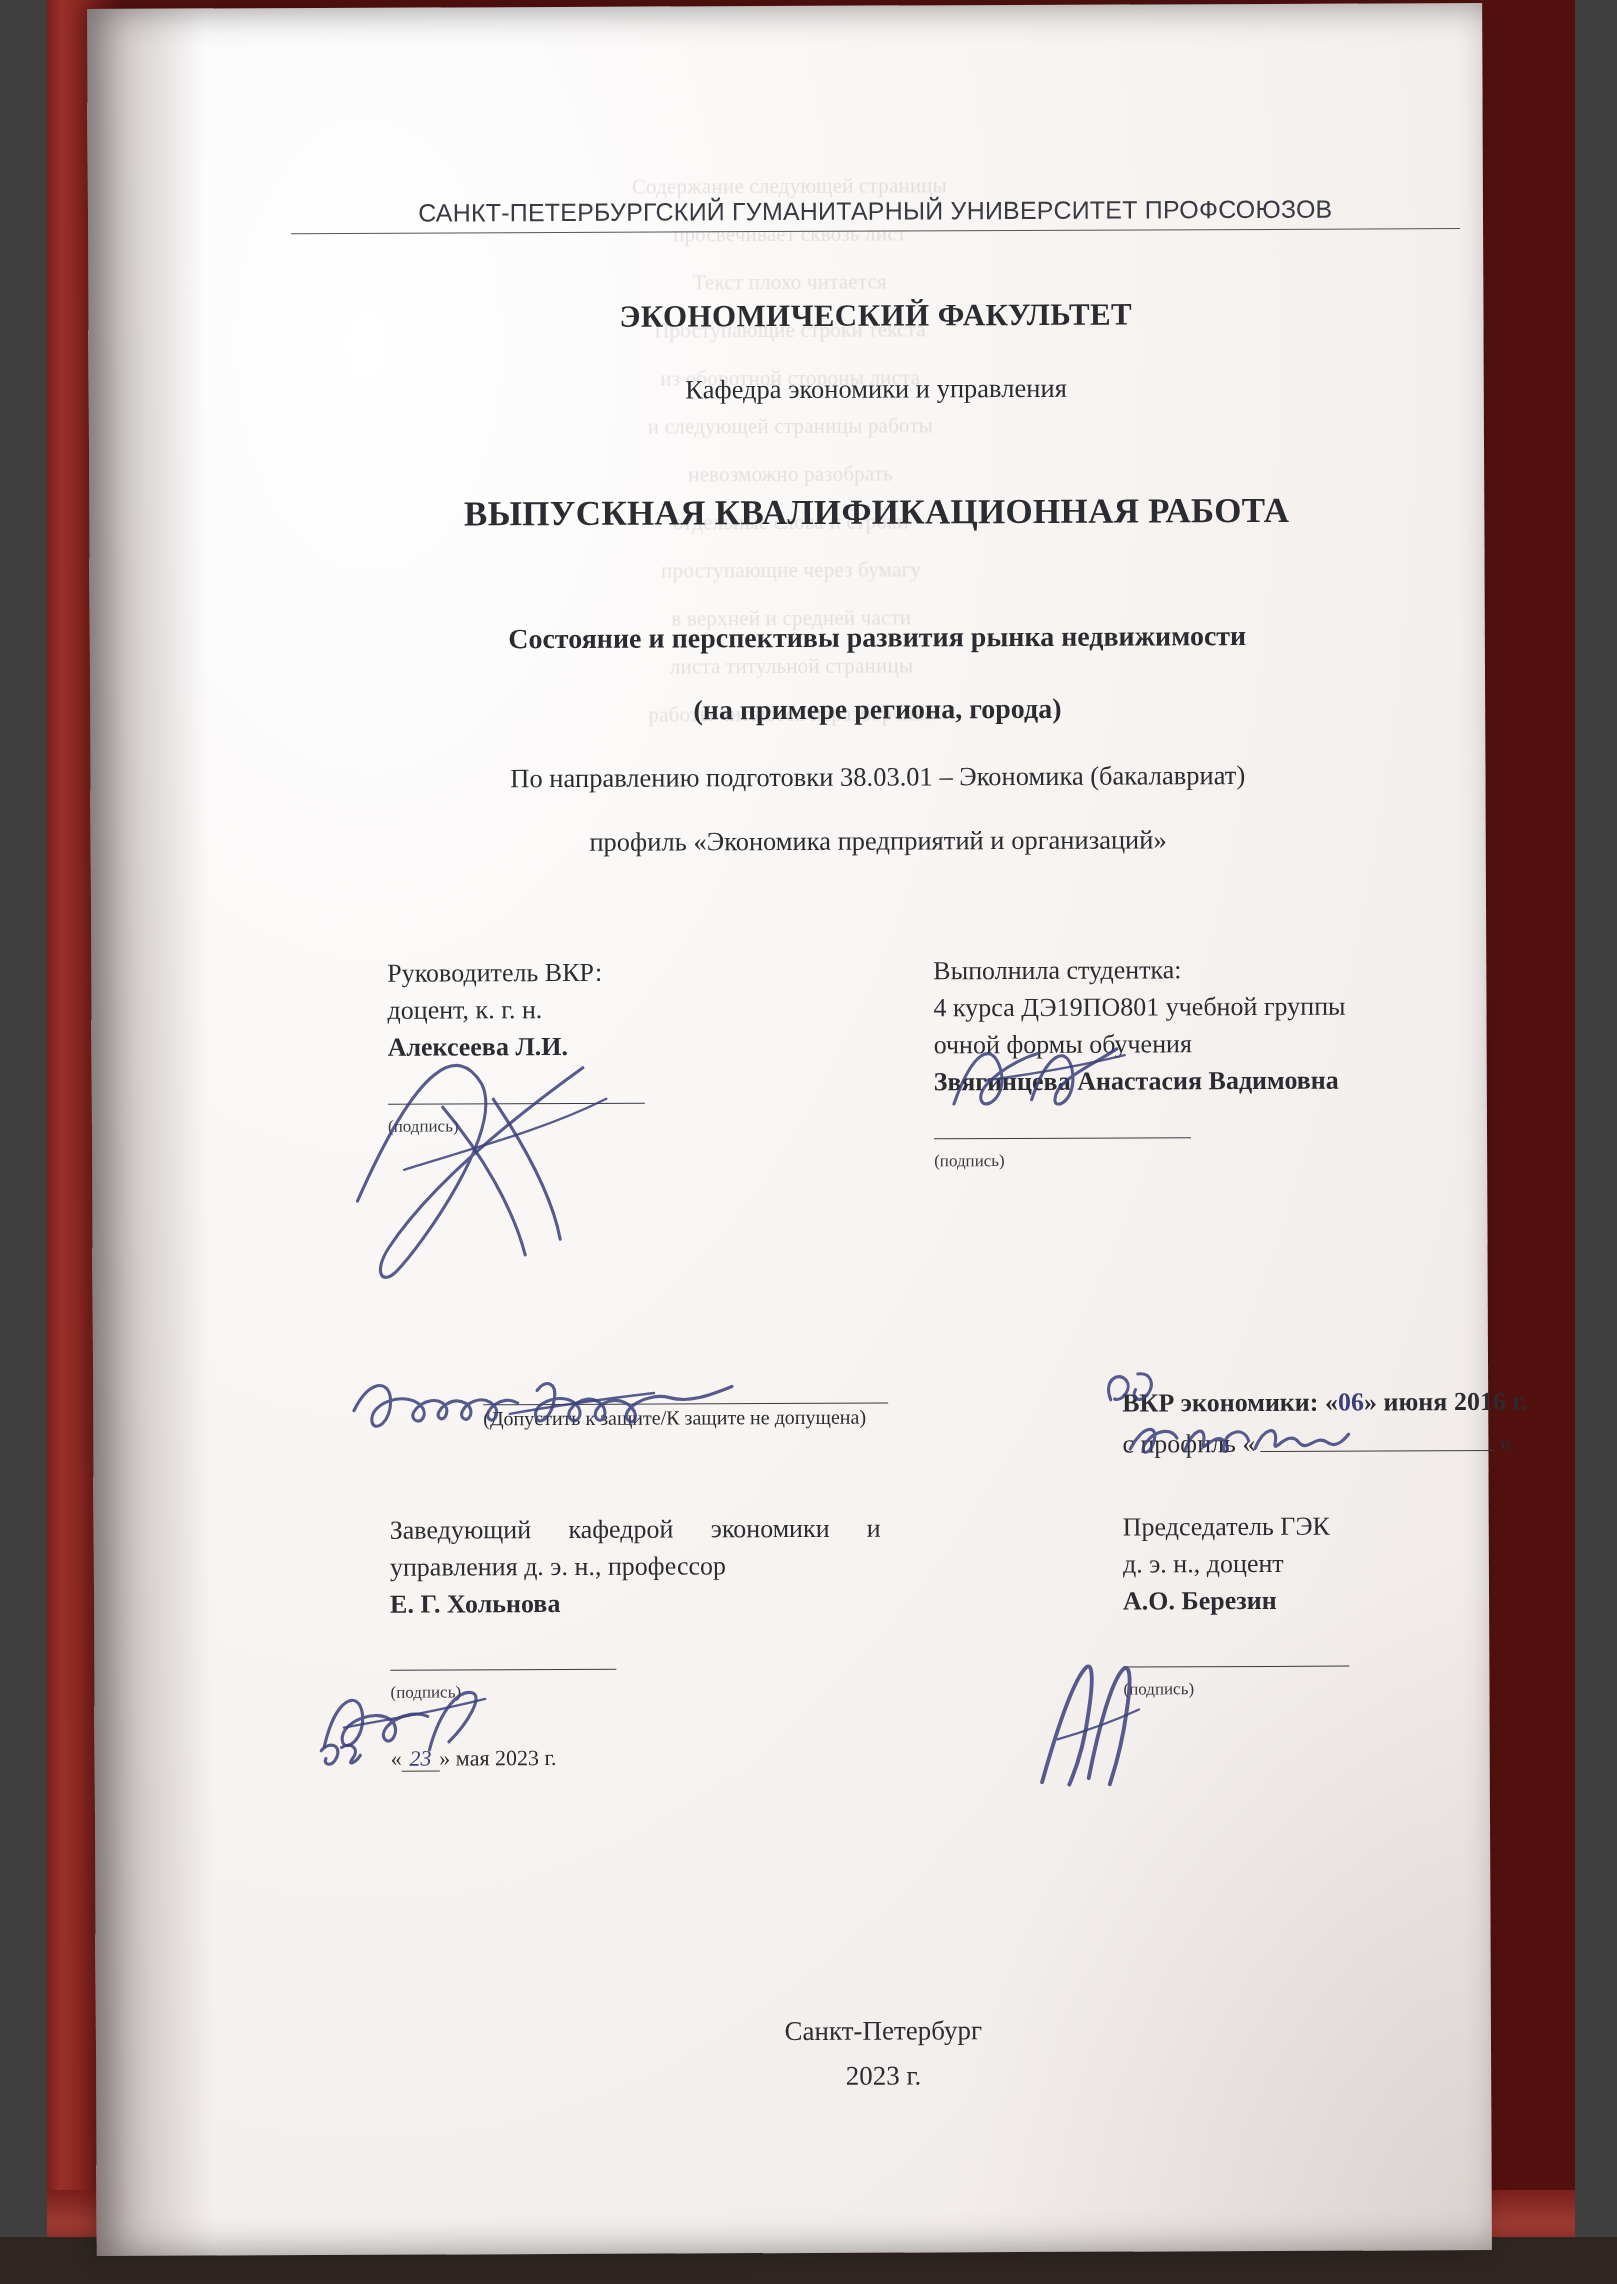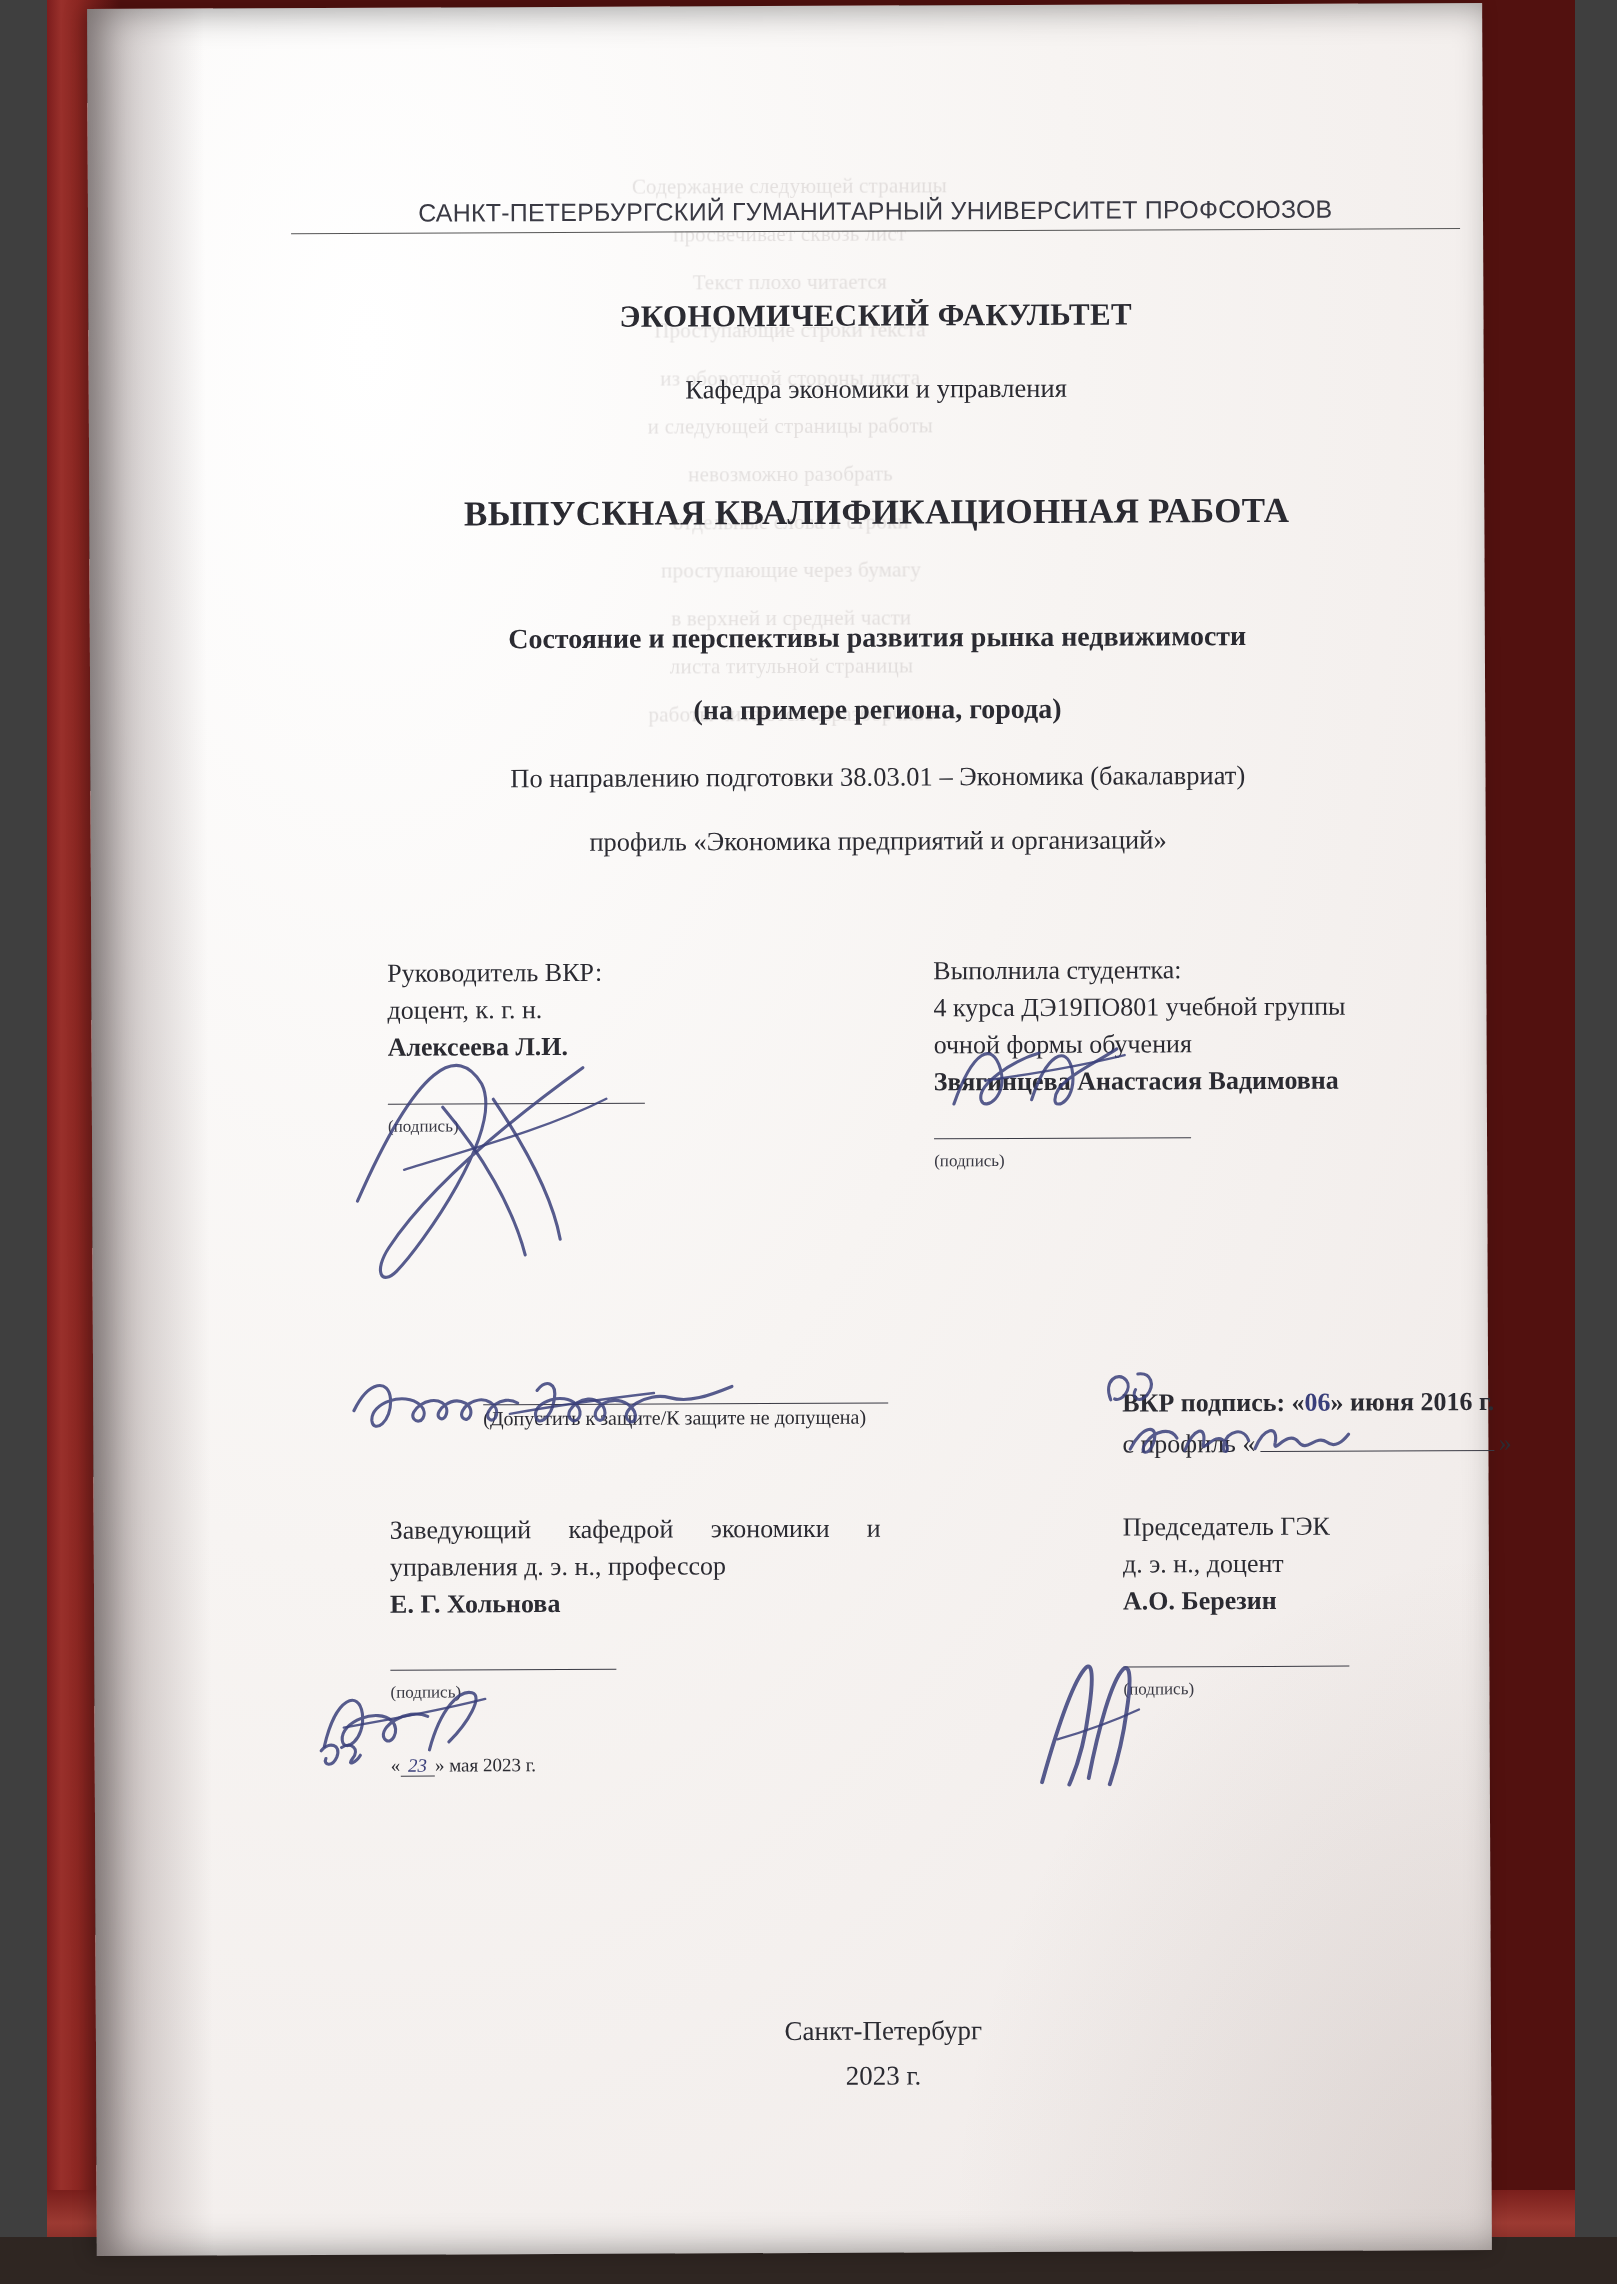--- a/index.html
+++ b/index.html
@@ -255,22 +255,21 @@
     top: 1504px;
     left: 834px;
     width: 483px;
     font-size: 26px;
     line-height: 37px;
   }
   .date-line {
     position: absolute;
     top: 1738px;
     left: 101px;
-    font-size: 19px;
-    margin-top: 9px;
+    font-size: 22px;
   }
   .city {
     position: absolute;
     top: 2003px;
     left: 7.8px;
     width: 1169px;
     text-align: center;
     font-size: 27px;
     line-height: 45px;
   }
@@ -337,21 +336,21 @@
         <div class="sig-caption">(подпись)</div>
       </div>
 
       <div class="admit">
         <div class="line"></div>
         <div class="cap">(Допустить к защите/К защите не допущена)</div>
       </div>
 
       <div class="defended">
         <div>
-          <span class="bold">ВКР подпись: «</span><span class="bold" style="color:#3a3f7a">06</span><span class="bold">» июня 2016 г.</span>
+          <span class="bold">ВКР экономики: «</span><span class="bold" style="color:#3a3f7a">06</span><span class="bold">» июня 2016 г.</span>
         </div>
         <div class="mark-row">
           <span>с профиль «</span>
           <span class="mark-blank"></span>
           <span>»</span>
         </div>
       </div>
 
       <div class="head-dept">
         <div>Заведующий кафедрой экономики и управления д. э. н., профессор</div>

